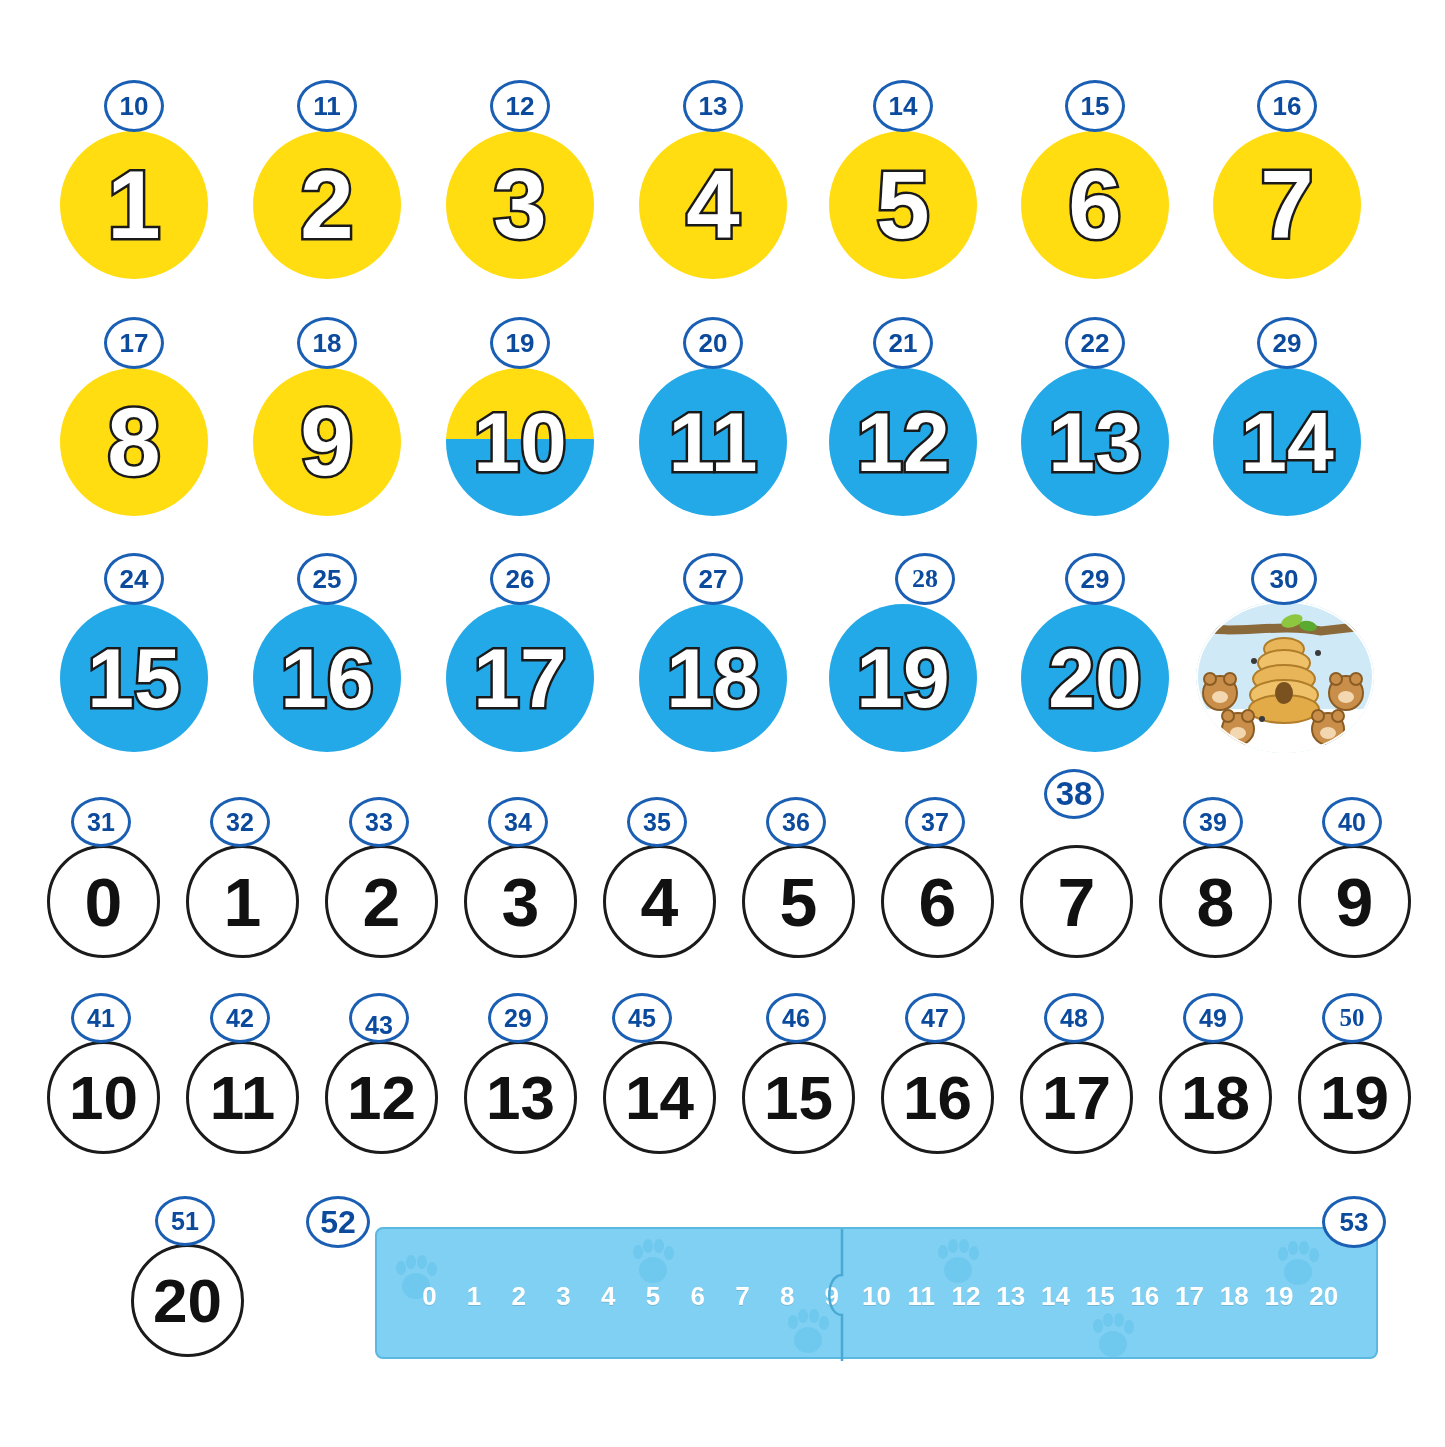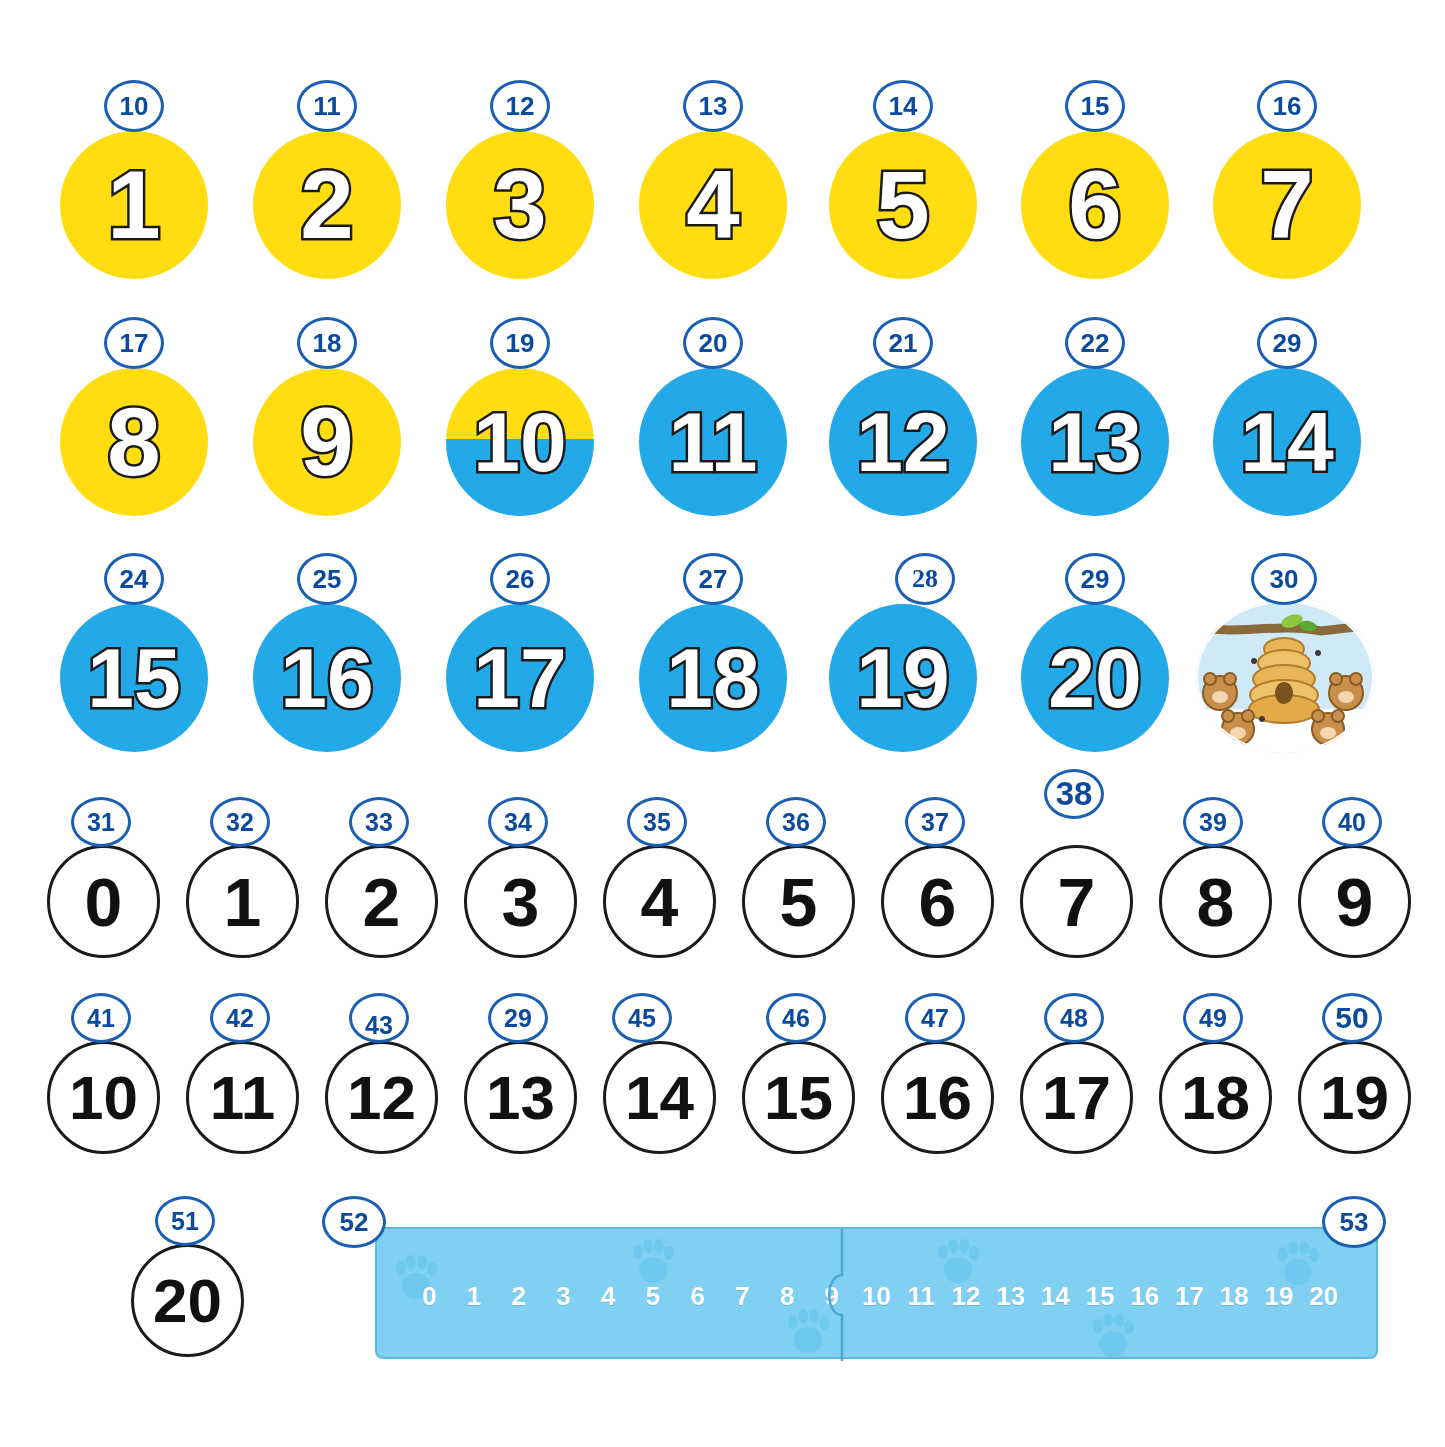--- a/index.html
+++ b/index.html
@@ -465,21 +465,21 @@
   <div class="odisc" style="left:1159px;top:1041px;width:113px;height:113px;font-size:62px;">
     <span>18</span>
   </div>
   <div class="tag" style="left:1183px;top:993px;width:60px;height:50px;font-size:25px;">
     <span>49</span>
   </div>
 
   <div class="odisc" style="left:1298px;top:1041px;width:113px;height:113px;font-size:62px;">
     <span>19</span>
   </div>
-  <div class="tag" style="left:1322px;top:993px;width:60px;height:50px;font-size:30px;">
+  <div class="tag" style="left:1322px;top:993px;width:60px;height:50px;font-size:25px;font-family:Liberation Serif, serif;">
     <span>50</span>
   </div>
 </div>
 
 <div>
 
   <div class="odisc" style="left:131px;top:1244px;width:113px;height:113px;font-size:62px;">
     <span>20</span>
   </div>
   <div class="tag" style="left:155px;top:1196px;width:60px;height:50px;font-size:25px;">
@@ -567,19 +567,19 @@
       <span>14</span>
       <span>15</span>
       <span>16</span>
       <span>17</span>
       <span>18</span>
       <span>19</span>
       <span>20</span>
     </div>
   </div>
 
-  <div class="tag" style="left:322px;top:1196px;width:64px;height:52px;font-size:26px;">
+  <div class="tag" style="left:306px;top:1196px;width:64px;height:52px;font-size:32px;">
     <span>52</span>
   </div>
   <div class="tag" style="left:1322px;top:1196px;width:64px;height:52px;font-size:26px;">
     <span>53</span>
   </div>
 </div>
 
 </body></html>

